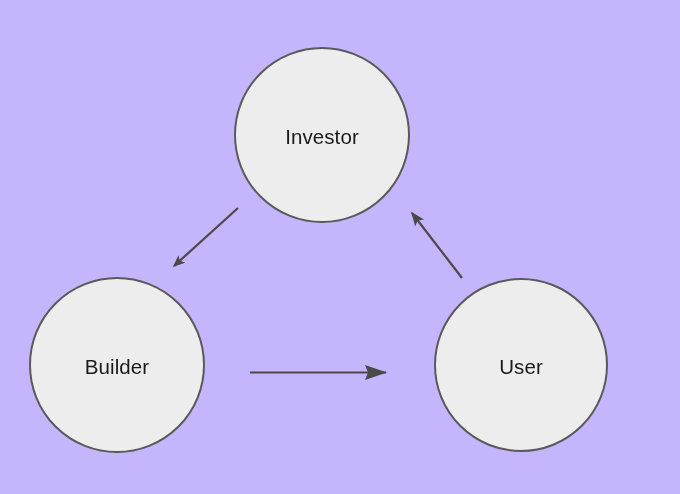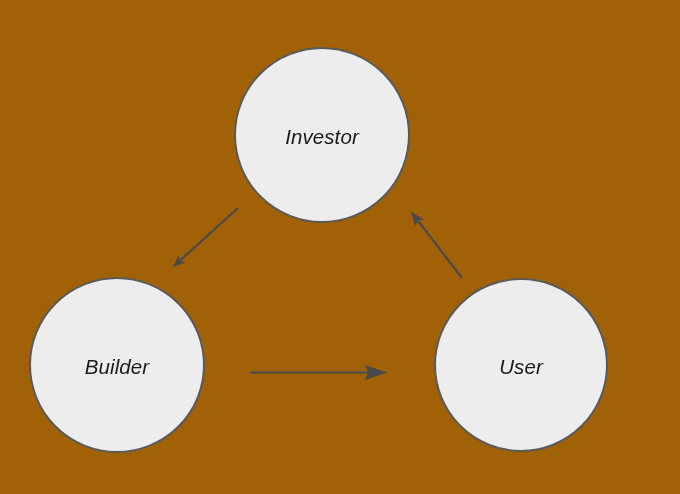--- a/index.html
+++ b/index.html
@@ -40,21 +40,21 @@
   }
   .edge-line {
     stroke-width: 2.2;
     stroke-linecap: butt;
     fill: none;
   }
 </style>
 </head>
 <body>
 
-<div id="diagram-root" style="background: #a16207; font-style: italic;">
+<div id="diagram-root" style="background: #c4b5fd;">
 
   <svg id="diagram-svg" viewBox="0 0 680 494" xmlns="http://www.w3.org/2000/svg">
 
     <defs>
       <marker id="arrowhead-diag-bl" markerWidth="12" markerHeight="12" refX="10.5" refY="5" orient="auto" markerUnits="userSpaceOnUse">
         <path d="M 0 0 L 12 5 L 0 10 L 2.6 5 Z" fill="#4A4A4A"></path>
       </marker>
       <marker id="arrowhead-horiz" markerWidth="22" markerHeight="16" refX="21" refY="8" orient="auto" markerUnits="userSpaceOnUse">
         <path d="M 0 0.6 L 22 8 L 0 15.4 L 3 8 Z" fill="#4A4A4A"></path>
       </marker>

